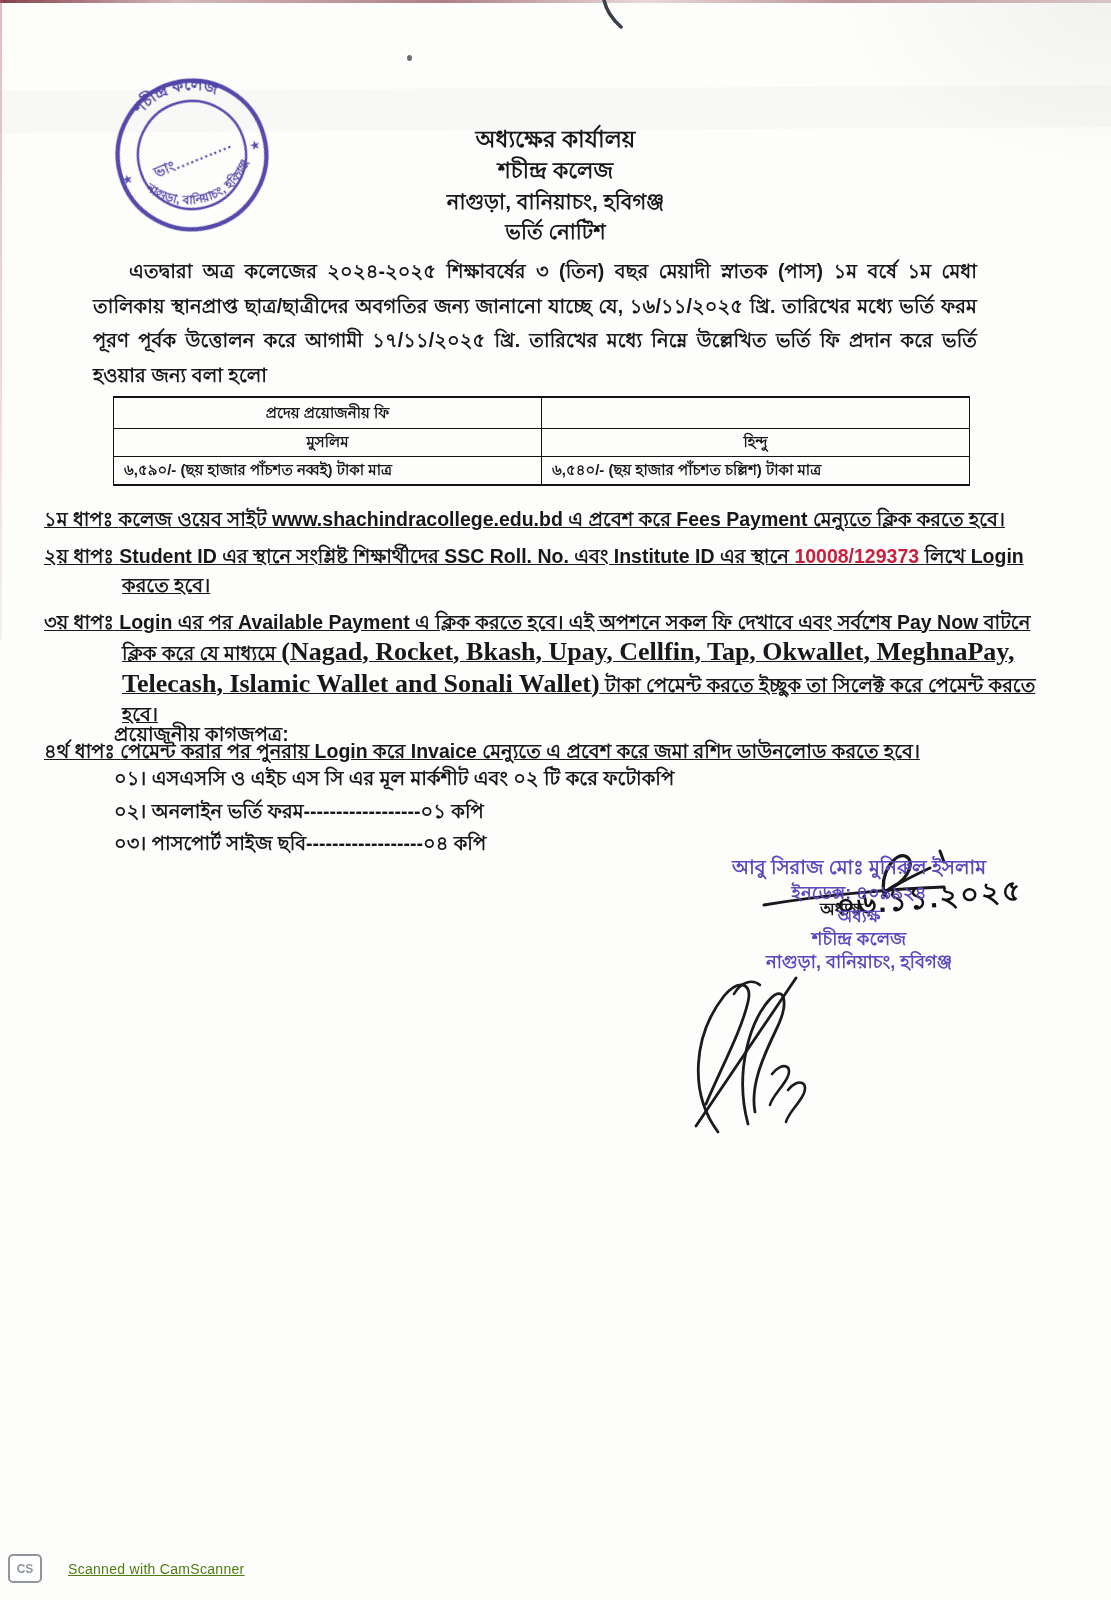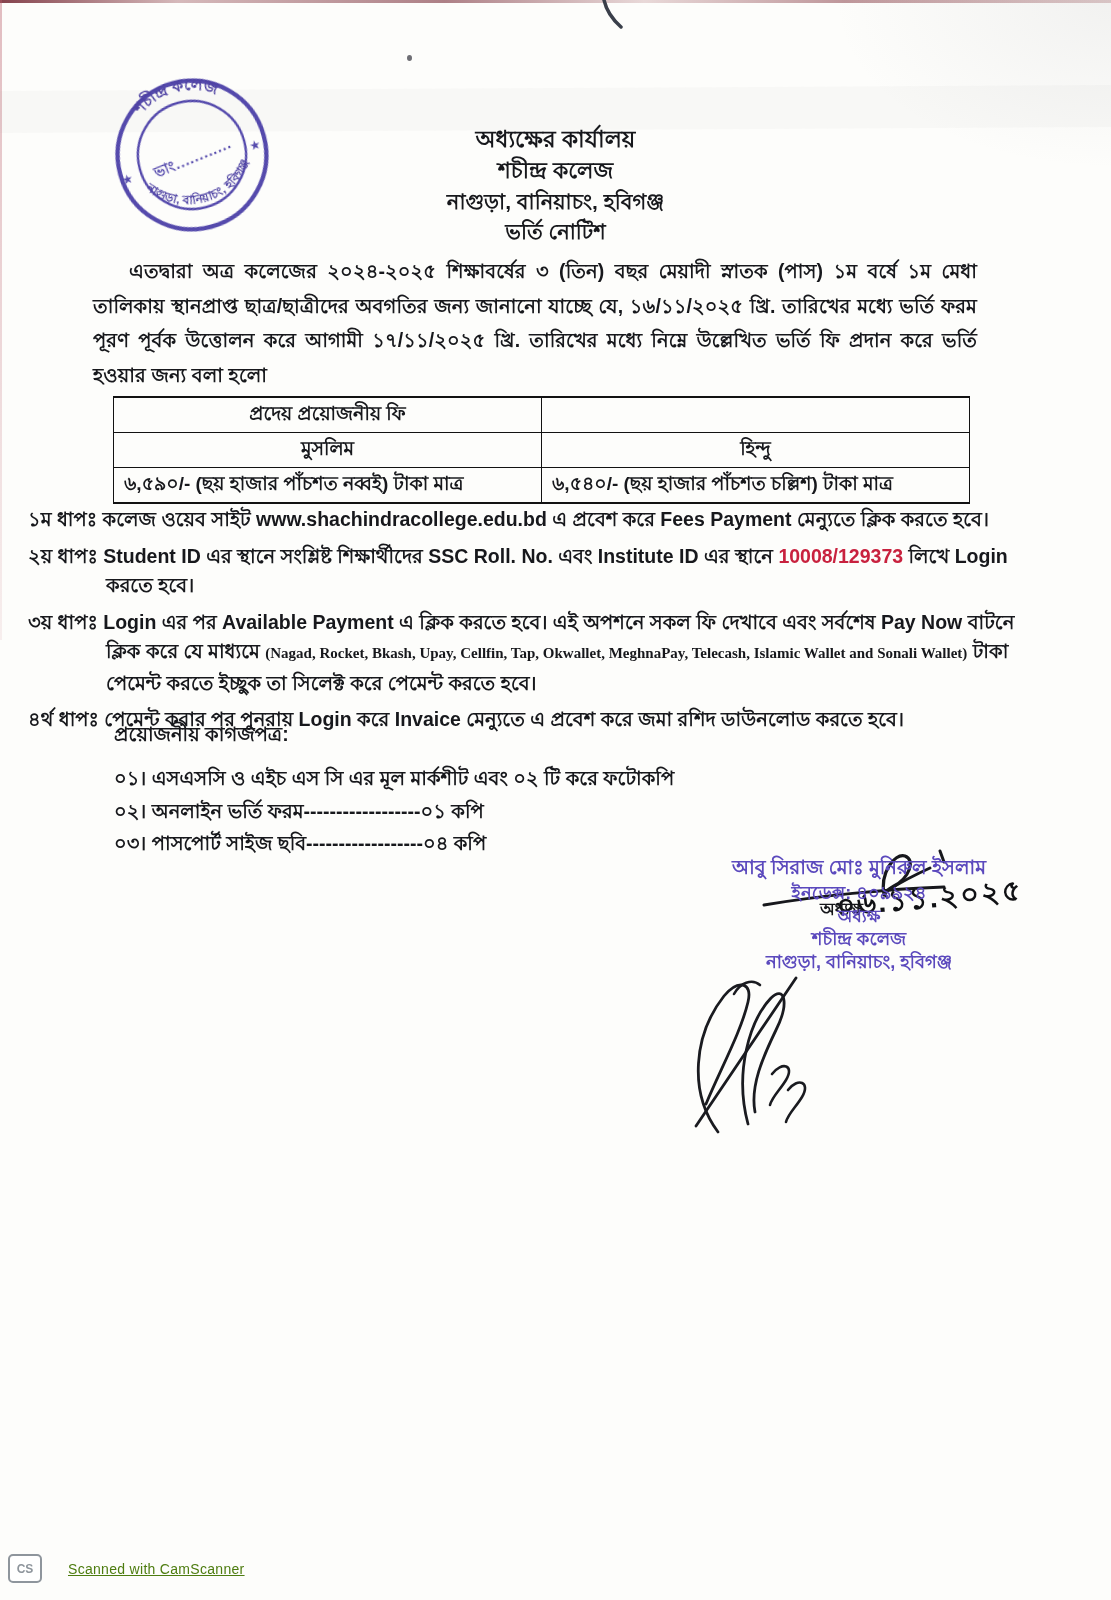--- a/index.html
+++ b/index.html
@@ -35,34 +35,34 @@
   .letterhead .l3 { font-size:21px; margin-top:9px; }
   .letterhead .l4 { font-size:21px; margin-top:9px; }
 
   
   .intro { position:absolute; left:85px; top:254px; width:884px;
     font-size:19.5px; font-weight:600; line-height:34.5px;
     text-align:justify; text-indent:36px; letter-spacing:.1px;margin-left:8px; }
 
   
   .fees { position:absolute; left:113px; top:396px; width:857px;
-    border-collapse:collapse; font-weight:700; font-size:19px; }
+    border-collapse:collapse; font-weight:700; font-size:15px; }
   .fees td { border:1.6px solid #121212; padding:1px 10px; }
   .fees tr.r1 td { height:28px; text-align:center; border-top-width:2.6px; }
   .fees tr.r2 td { height:21px; text-align:center; }
   .fees tr.r3 td { height:23px; text-align:left; border-bottom-width:2.4px; }
   .fees td.cleft { width:50%; }
 
   
-  .steps { position:absolute; left:28px; top:505px; width:1024px;
-    font-size:19.5px; font-weight:600; line-height:29.5px; }
+  .steps { position:absolute; left:44px; top:505px; width:1024px;
+    font-size:19.5px; font-weight:600; line-height:29.5px;text-decoration:underline; }
   .step { padding-left:78px; text-indent:-78px; margin-bottom:7px; }
   .step .lbl { font-weight:700; }
   .step .red { color:#c8213e; font-weight:700; }
-  .step .serif { font-family:"Liberation Serif","DejaVu Serif",serif; font-size:15px; }
+  .step .serif { font-family:"Liberation Serif","DejaVu Serif",serif; font-size:26px; }
 
   
   .docs { position:absolute; left:114px; top:720px; width:820px;
     font-size:19.5px; font-weight:600; }
   .docs .docs-h { font-weight:700; margin-bottom:11px; }
   .docs .doc-item { line-height:31.5px; margin-bottom:1px; }
 
   
   .sig1 { position:absolute; left:762px; top:843px; }
   .hand-date { position:absolute; left:836px; top:872px; width:250px;

